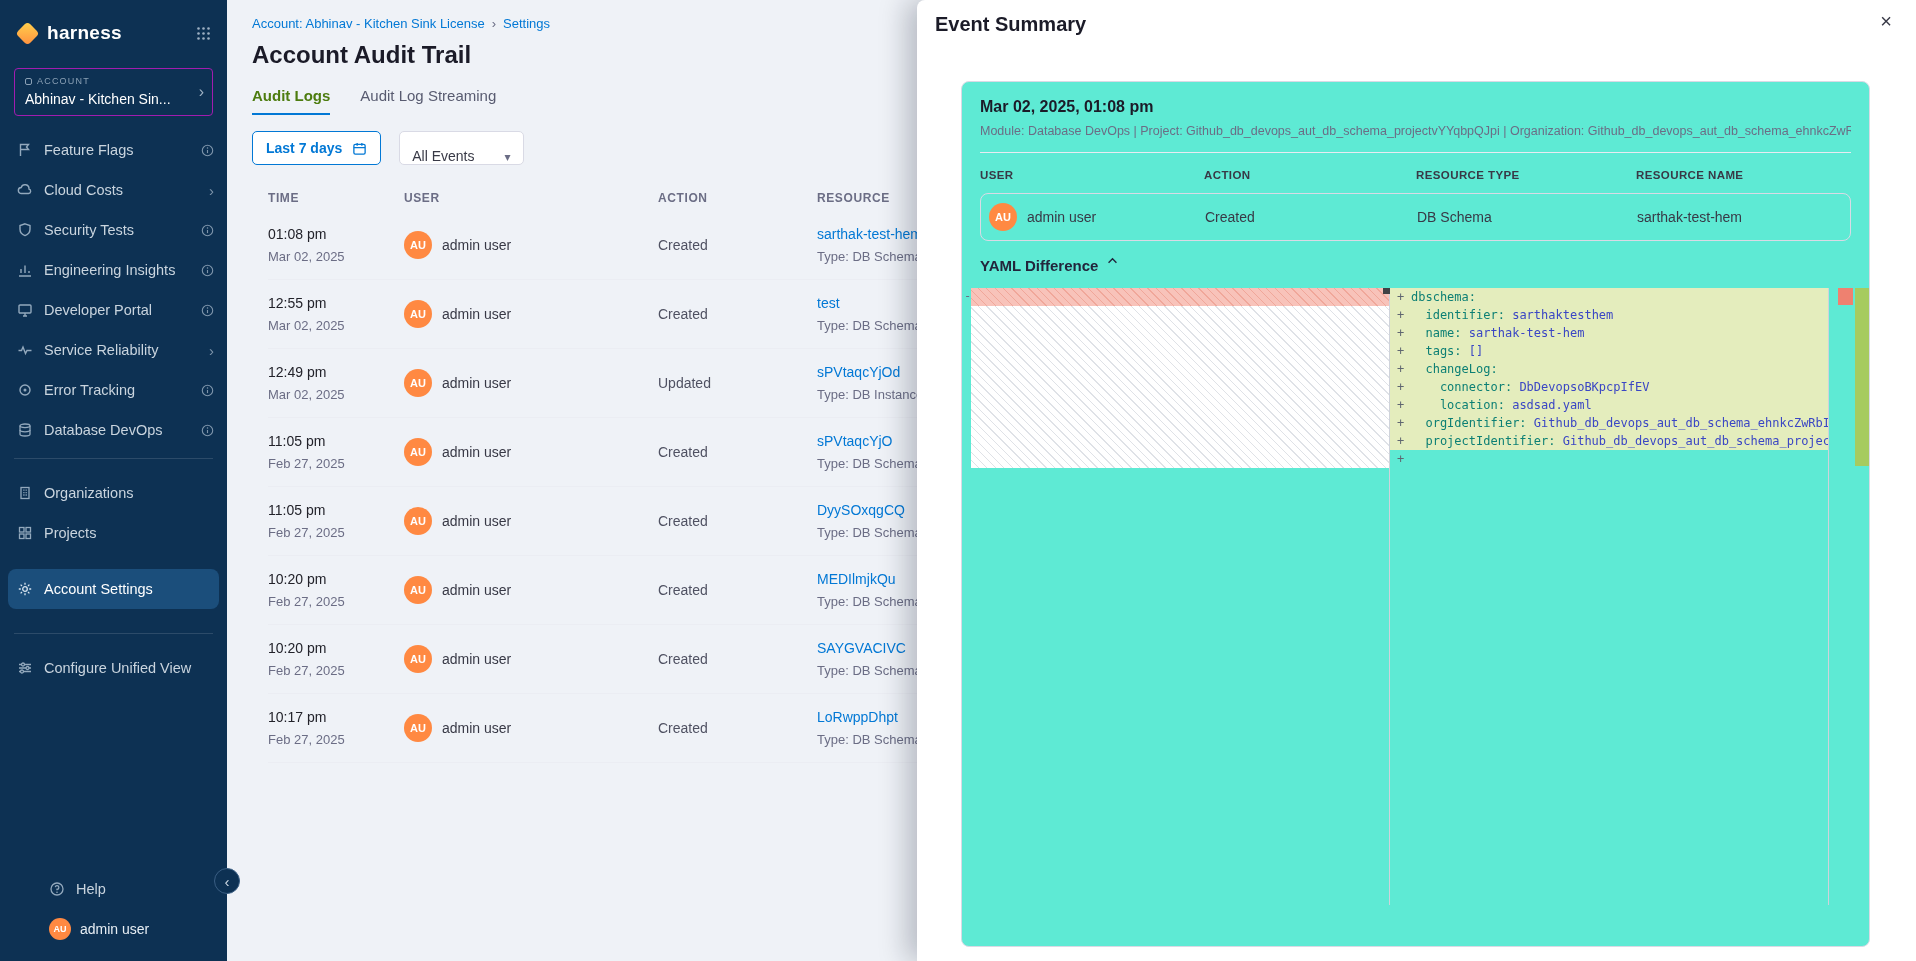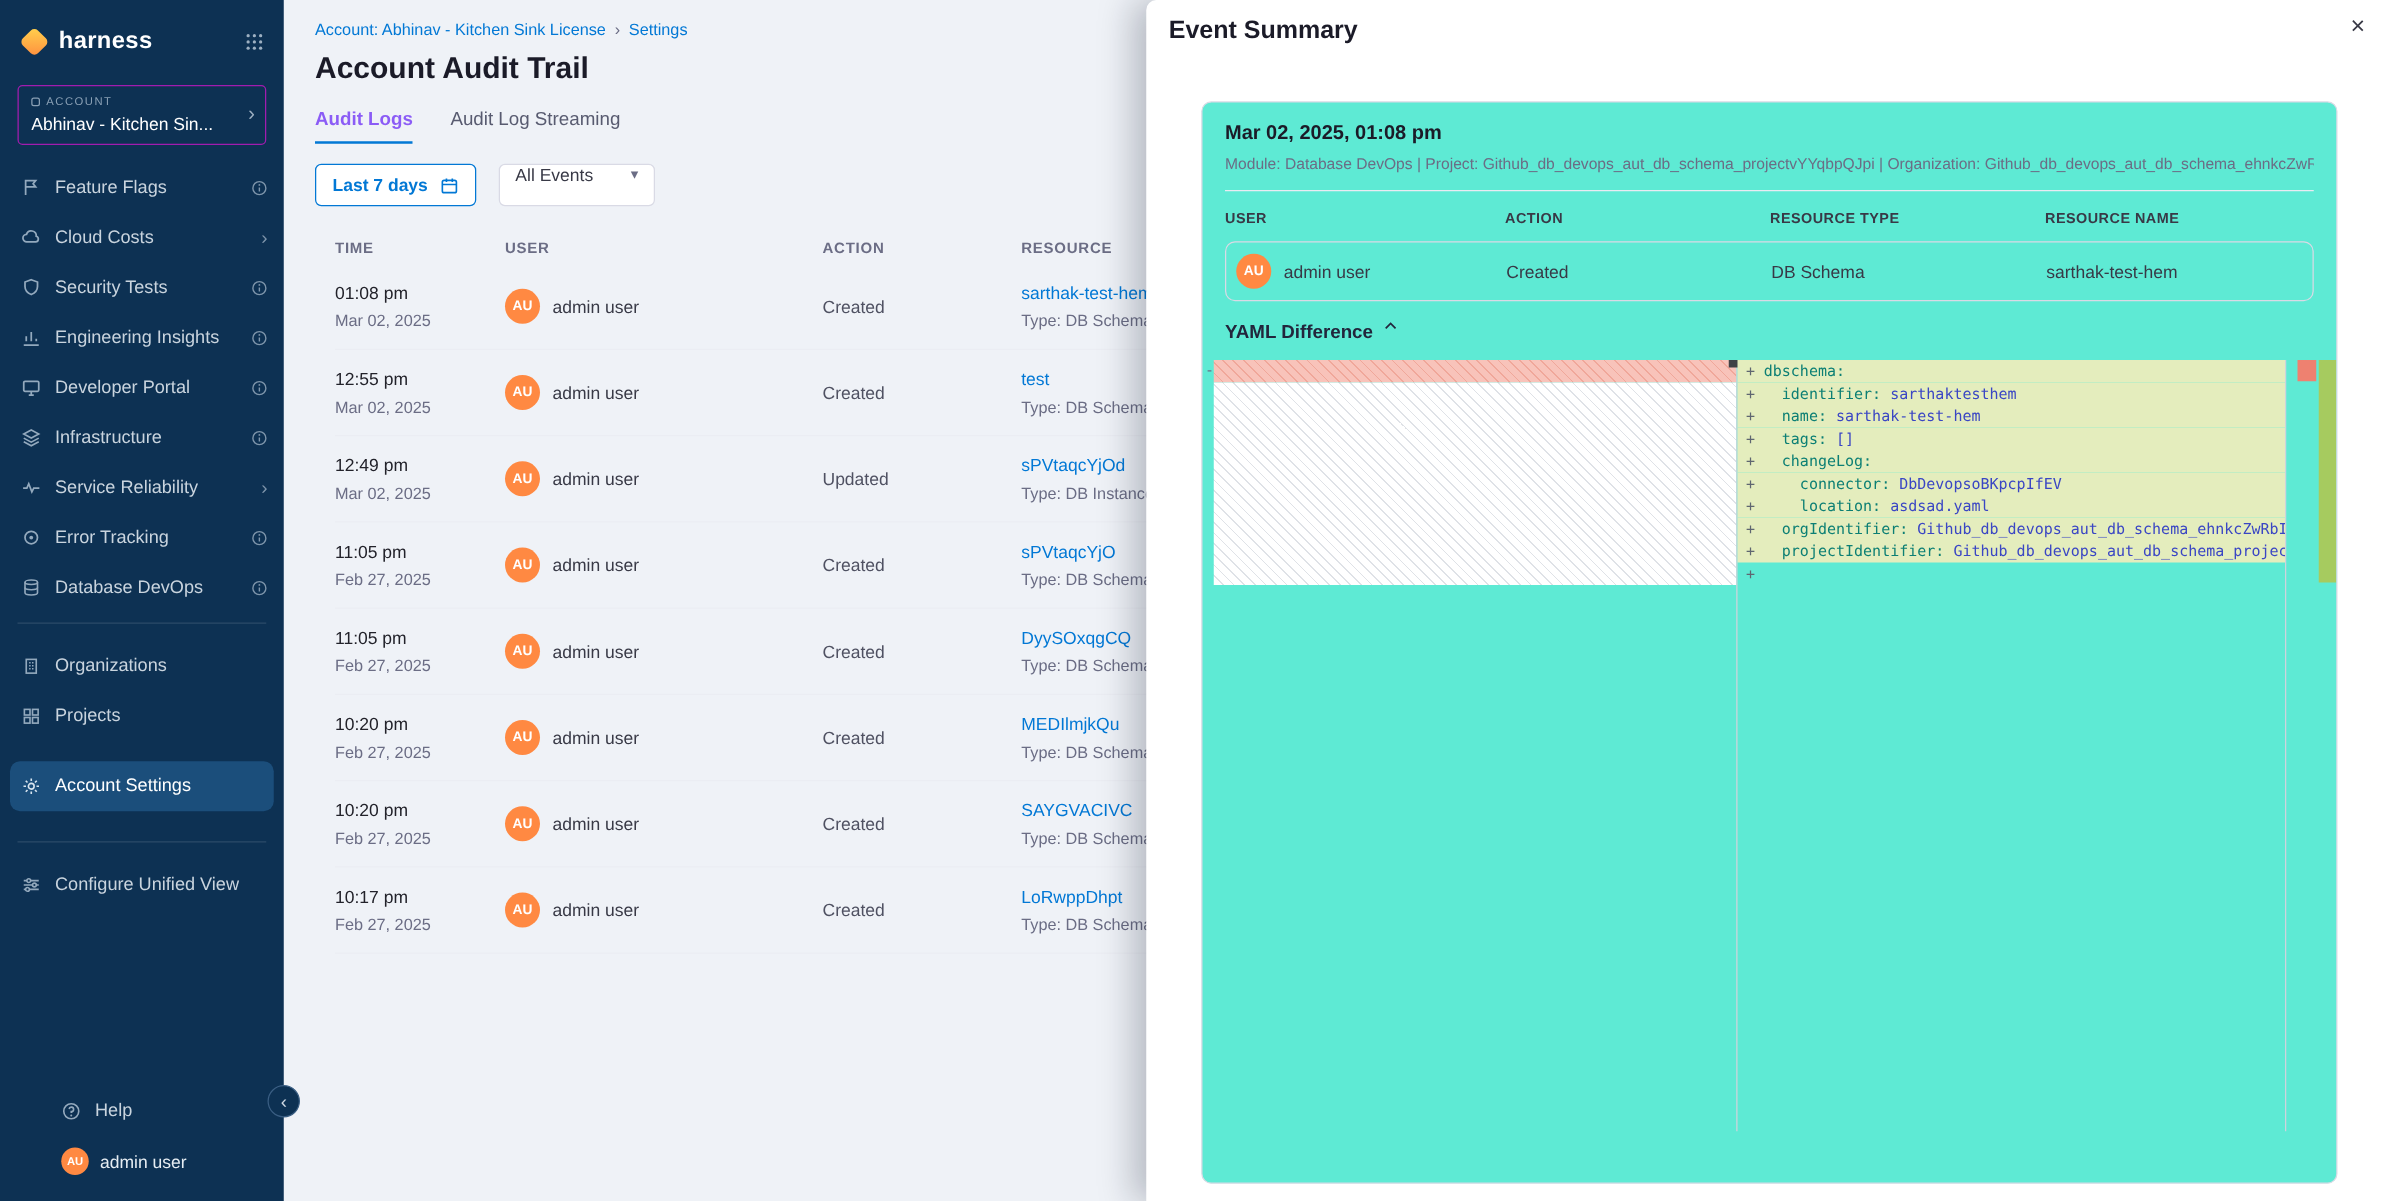--- a/index.html
+++ b/index.html
@@ -33,24 +33,24 @@
   .collapse-btn { position:absolute; left:214px; top:868px; width:26px; height:26px; border-radius:50%; background:#0d3153; border:1px solid #3a5e83; color:#cfd9e3; z-index:20; display:flex; align-items:center; justify-content:center; font-size:15px; cursor:pointer; }
 
   
   .main { position:absolute; left:227px; top:0; right:0; bottom:0; padding:16px 0 0 25px; z-index:1; }
   .breadcrumb { display:flex; align-items:center; gap:7px; font-size:13px; }
   .bc-link { color:#0278d5; cursor:pointer; }
   .bc-sep { color:#6b6d85; font-size:13px; }
   .page-title { margin-top:10px; font-size:24px; font-weight:700; color:#1b1b28; }
   .tabs { margin-top:18px; display:flex; gap:30px; font-size:15px; }
   .tab { padding-bottom:9px; color:#585b70; cursor:pointer; border-bottom:2.5px solid transparent; }
-  .tab.active { color:#8b5cf6; font-weight:600; border-bottom-color:#0278d5; }
+  .tab.active { color:#4d7c0f; font-weight:600; border-bottom-color:#0278d5; }
   .filter-row { margin-top:16px; display:flex; gap:18px; align-items:center; }
   .date-btn { height:34px; display:inline-flex; align-items:center; gap:10px; padding:0 13px; border:1px solid #0278d5; border-radius:5px; color:#0278d5; font-size:14px; font-weight:600; background:#fff; cursor:pointer; }
-  .select { height:34px; display:inline-flex; align-items:flex-start; gap:30px; padding:0 12px; border:1px solid #d9dae5; border-radius:5px; color:#383946; font-size:14px; background:#fff; cursor:pointer; }
+  .select { height:34px; display:inline-flex; align-items:flex-end; gap:30px; padding:0 12px; border:1px solid #d9dae5; border-radius:5px; color:#383946; font-size:14px; background:#fff; cursor:pointer; }
   .select .chev { color:#6b6d85; font-size:12px; }
   .audit-table { margin-top:26px; padding-left:16px; width:1010px; }
   .atr { display:grid; grid-template-columns:136px 254px 159px 1fr; align-items:center; }
   .atr.head { font-size:12px; font-weight:700; letter-spacing:.6px; color:#6b6d85; margin-bottom:6px; }
   .atr.row { padding:15px 0; border-bottom:1px solid #ebedf3; }
   .cell-time .t1 { font-size:14px; color:#22222a; }
   .cell-time .t2 { font-size:13px; color:#6b6d85; margin-top:7px; }
   .cell-user { display:flex; align-items:center; gap:10px; font-size:14px; color:#383946; }
   .cell-action { font-size:14px; color:#4f5162; }
   .cell-res .r1 { font-size:14px; color:#0278d5; cursor:pointer; }
@@ -187,37 +187,20 @@
       <span class="trail">
           <svg width="13" height="13" viewBox="0 0 14 14" fill="none" stroke="currentColor" stroke-width="1.2">
             <circle cx="7" cy="7" r="5.6"></circle>
             <path d="M7 6.4v3.4"></path>
             <circle cx="7" cy="4.2" r=".8" fill="currentColor" stroke="none"></circle>
           </svg>
         </span>
     </div>
     <div class="nav-item">
       <span class="ni-icon">
-          <svg width="16" height="16" viewBox="0 0 16 16" fill="none" stroke="currentColor" stroke-width="1.3">
-            <path d="M8 2l6 3.2L8 8.4 2 5.2z"></path>
-            <path d="M2 8.5l6 3.2 6-3.2"></path>
-            <path d="M2 11.4l6 3.2 6-3.2"></path>
-          </svg>
-        </span>
-      <span>Infrastructure</span>
-      <span class="trail">
-          <svg width="13" height="13" viewBox="0 0 14 14" fill="none" stroke="currentColor" stroke-width="1.2">
-            <circle cx="7" cy="7" r="5.6"></circle>
-            <path d="M7 6.4v3.4"></path>
-            <circle cx="7" cy="4.2" r=".8" fill="currentColor" stroke="none"></circle>
-          </svg>
-        </span>
-    </div>
-    <div class="nav-item">
-      <span class="ni-icon">
           <svg width="16" height="16" viewBox="0 0 16 16" fill="none" stroke="currentColor" stroke-width="1.4">
             <path d="M1.5 8.5h3L6 5l2.5 6.5L10 8.5h4.5"></path>
           </svg>
         </span>
       <span>Service Reliability</span>
       <span class="trail">›</span>
     </div>
     <div class="nav-item">
       <span class="ni-icon">
           <svg width="16" height="16" viewBox="0 0 16 16" fill="none" stroke="currentColor" stroke-width="1.4">

